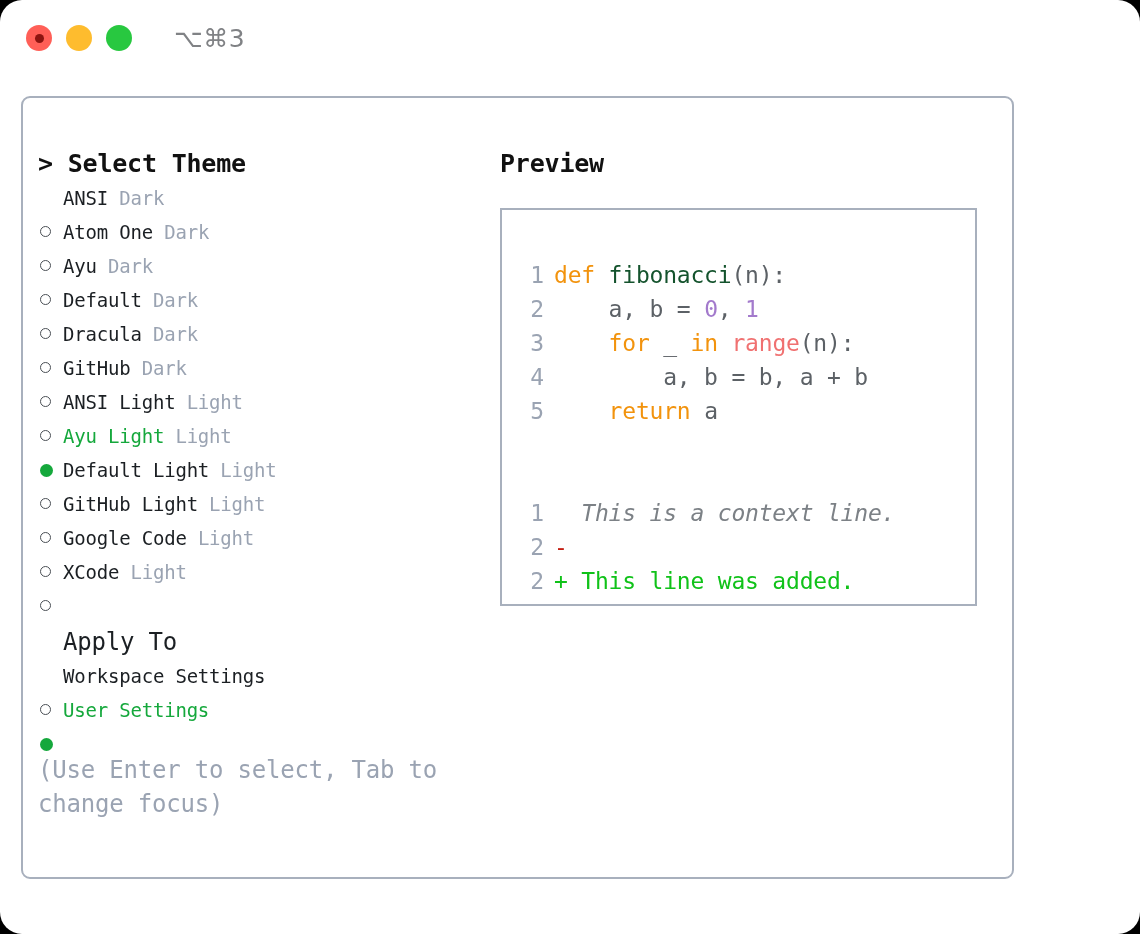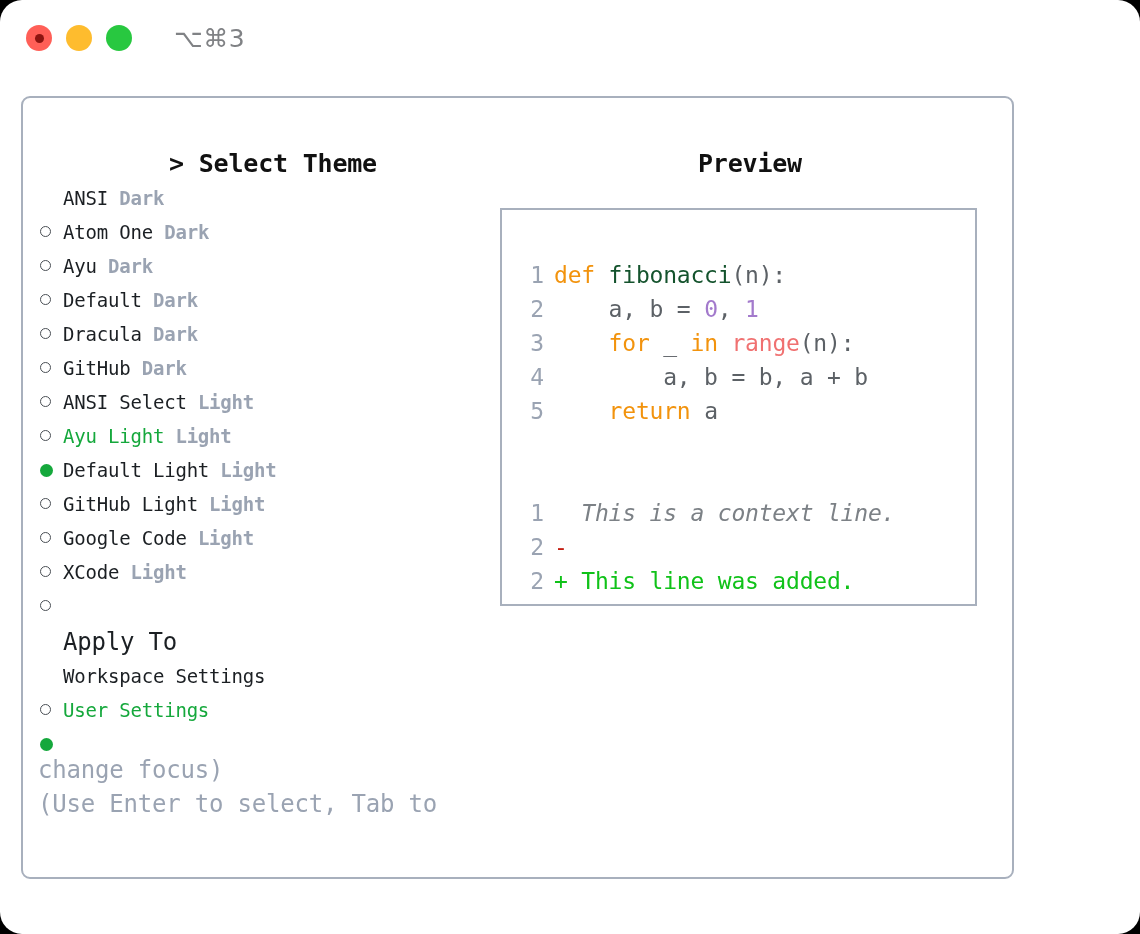--- a/index.html
+++ b/index.html
@@ -99,21 +99,20 @@
     width: 500px;
   }
 
   .heading {
     font-size: 25px;
     font-weight: bold;
     color: #111111;
     line-height: 34px;
     white-space: pre;
     letter-spacing: -0.2px;
-    text-align: center;
   }
 
   .opt-list { margin-top: 0; }
 
   .opt {
     display: flex;
     align-items: flex-end;
     line-height: 34px;
     font-size: 19px;
     white-space: pre;
@@ -149,21 +148,20 @@
   }
   .opt-label {
     color: #1b1f23;
   }
   .opt.selected .opt-label {
     color: #15a83c;
   }
   .opt-tag {
     color: #9aa3b2;
     padding-left: 0;
-    font-weight: bold;
   }
 
   .section-gap { height: 36px; }
   .small-gap { height: 26px; }
 
   .apply-heading {
     font-size: 24px;
     color: #1b1f23;
     line-height: 34px;
     padding-left: 25px;
@@ -274,21 +272,21 @@
           </div>
 
           <div class="opt">
             <span class="marker"><span class="glyph-empty"></span></span>
             <span class="opt-label">GitHub</span>
             <span class="opt-tag"> Dark</span>
           </div>
 
           <div class="opt">
             <span class="marker"><span class="glyph-empty"></span></span>
-            <span class="opt-label">ANSI Select</span>
+            <span class="opt-label">ANSI Light</span>
             <span class="opt-tag"> Light</span>
           </div>
 
           <div class="opt selected">
             <span class="marker"><span class="glyph-filled"></span></span>
             <span class="opt-label">Ayu Light</span>
             <span class="opt-tag"> Light</span>
           </div>
 
           <div class="opt">
@@ -327,22 +325,22 @@
             <span class="opt-label">Workspace Settings</span>
           </div>
           <div class="opt selected">
             <span class="marker"><span class="glyph-filled"></span></span>
             <span class="opt-label">User Settings</span>
           </div>
         </div>
 
         <div class="small-gap"></div>
 
+        <div class="hint">(Use Enter to select, Tab to</div>
         <div class="hint">change focus)</div>
-        <div class="hint">(Use Enter to select, Tab to</div>
 
       </div>
 
       <div class="right-col">
 
         <div class="heading">Preview</div>
 
         <div class="preview-box">
           <div class="code">
 

